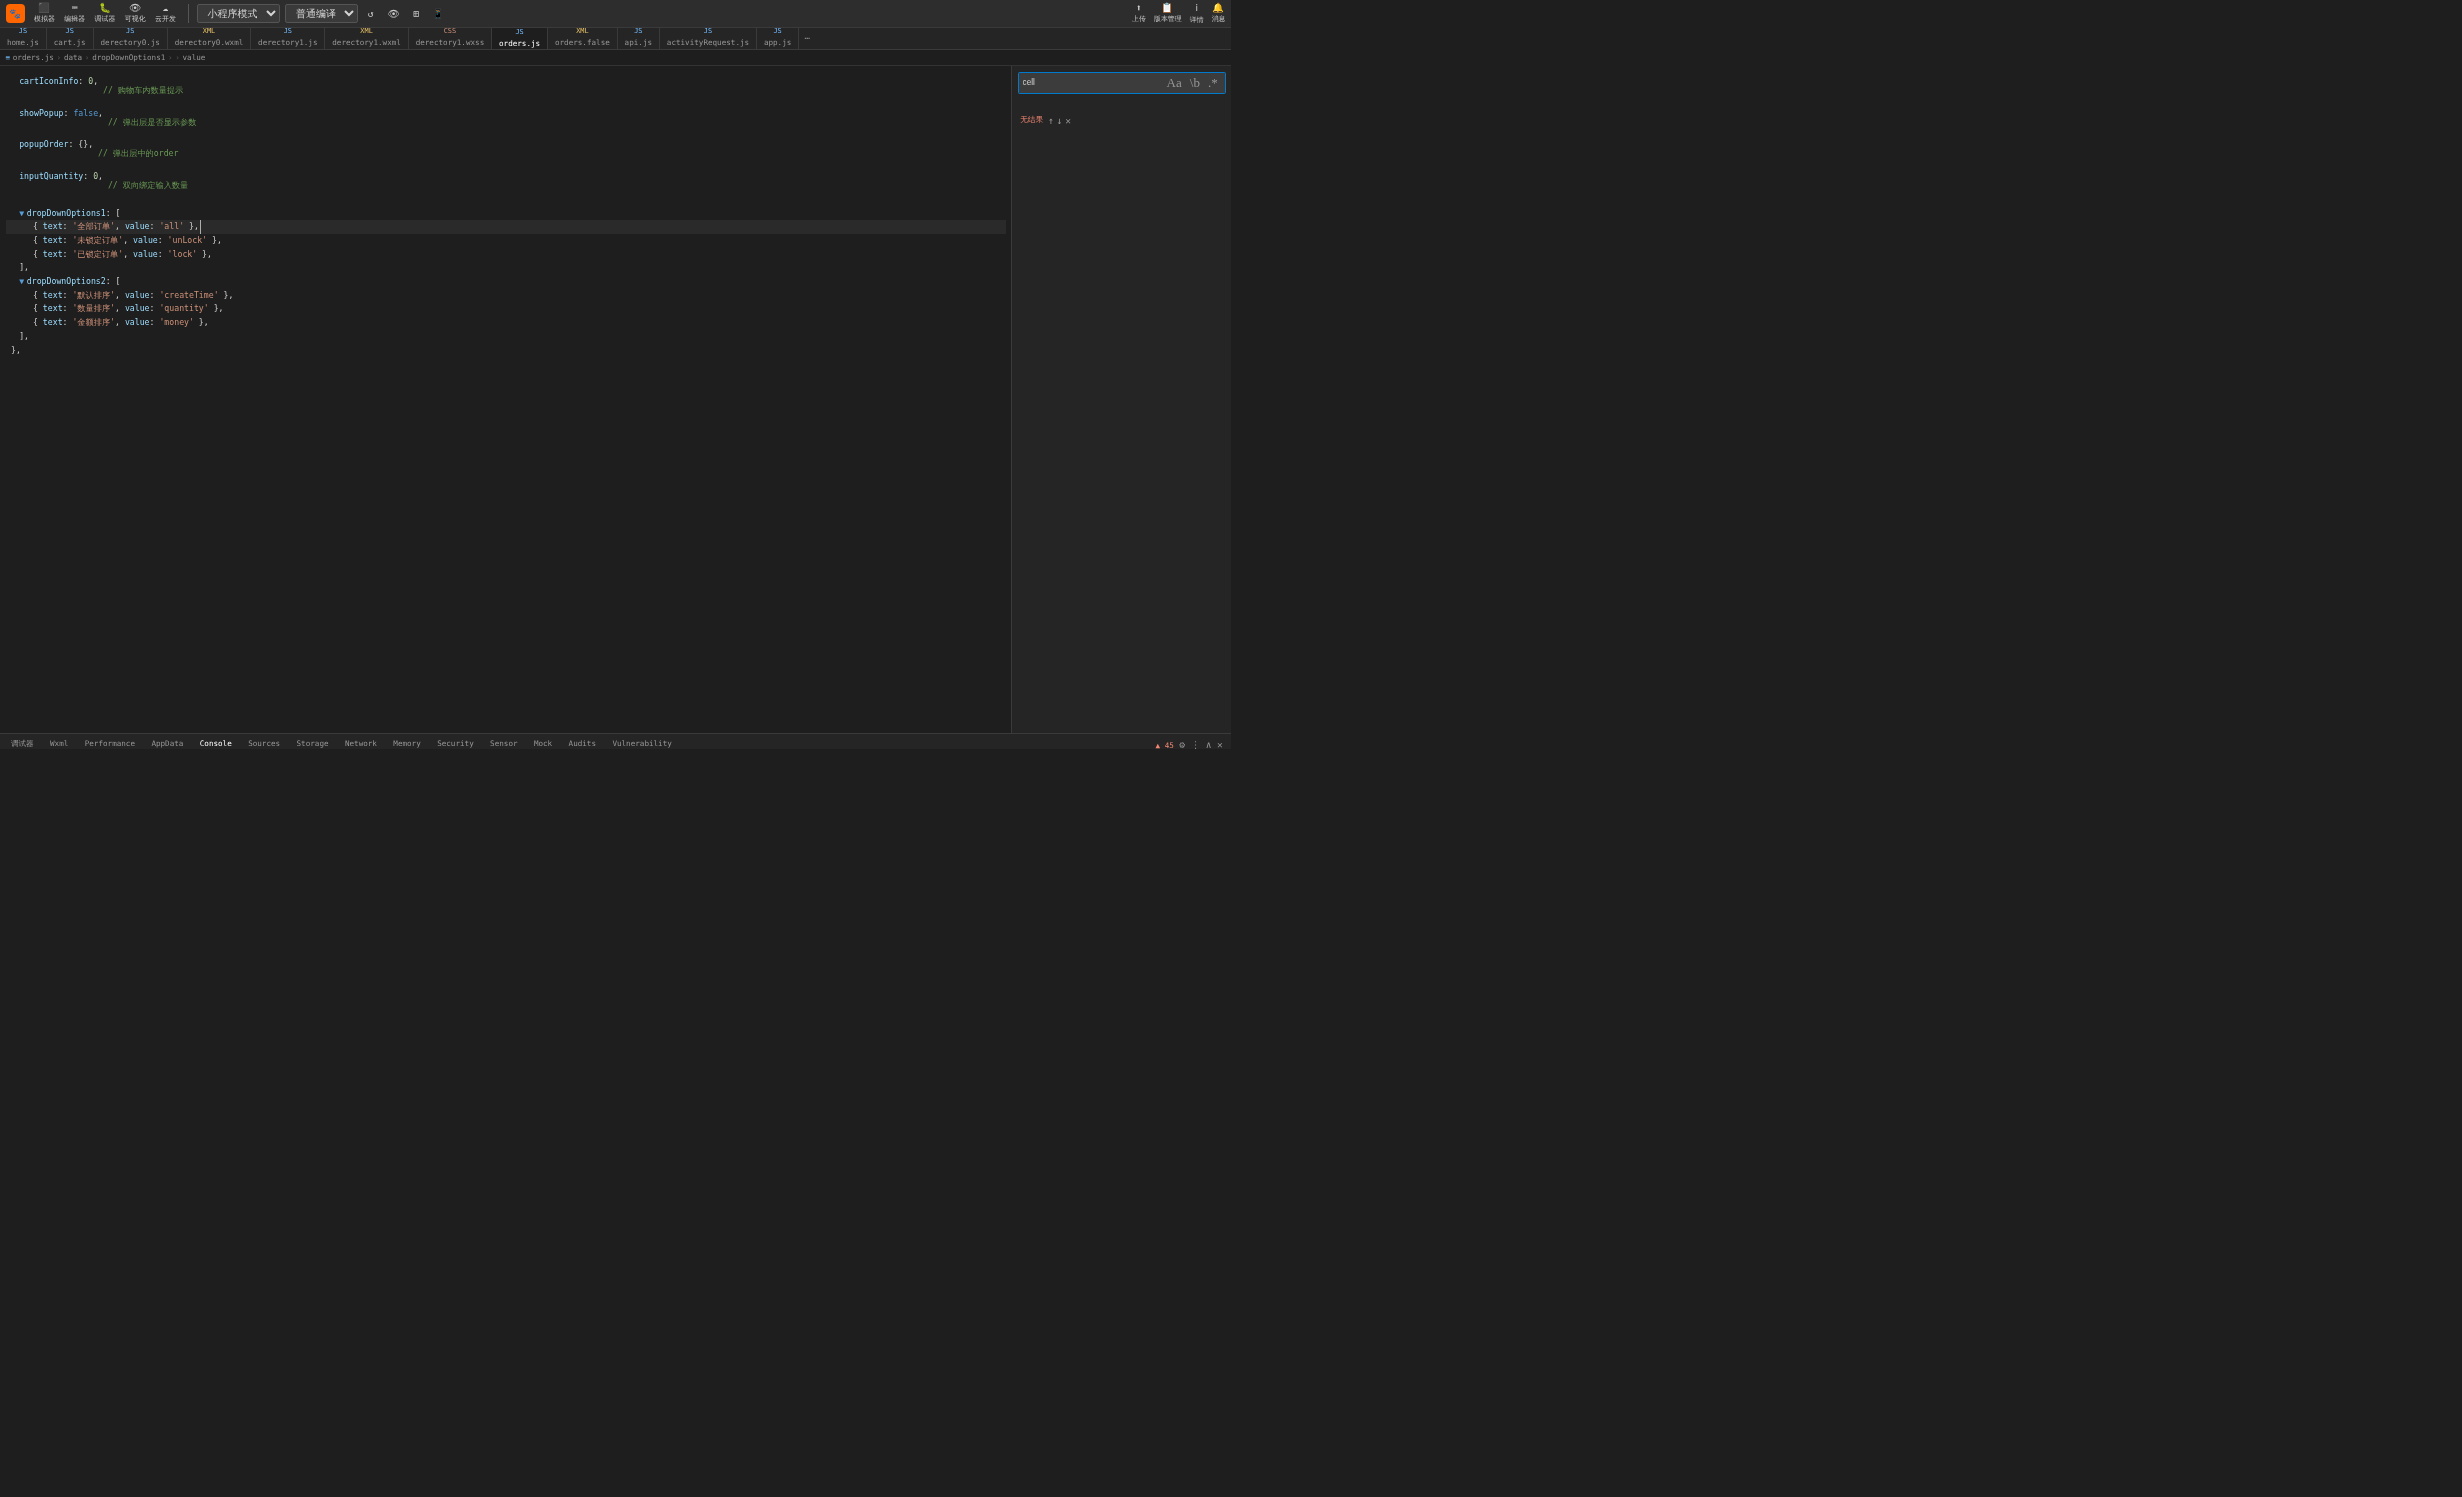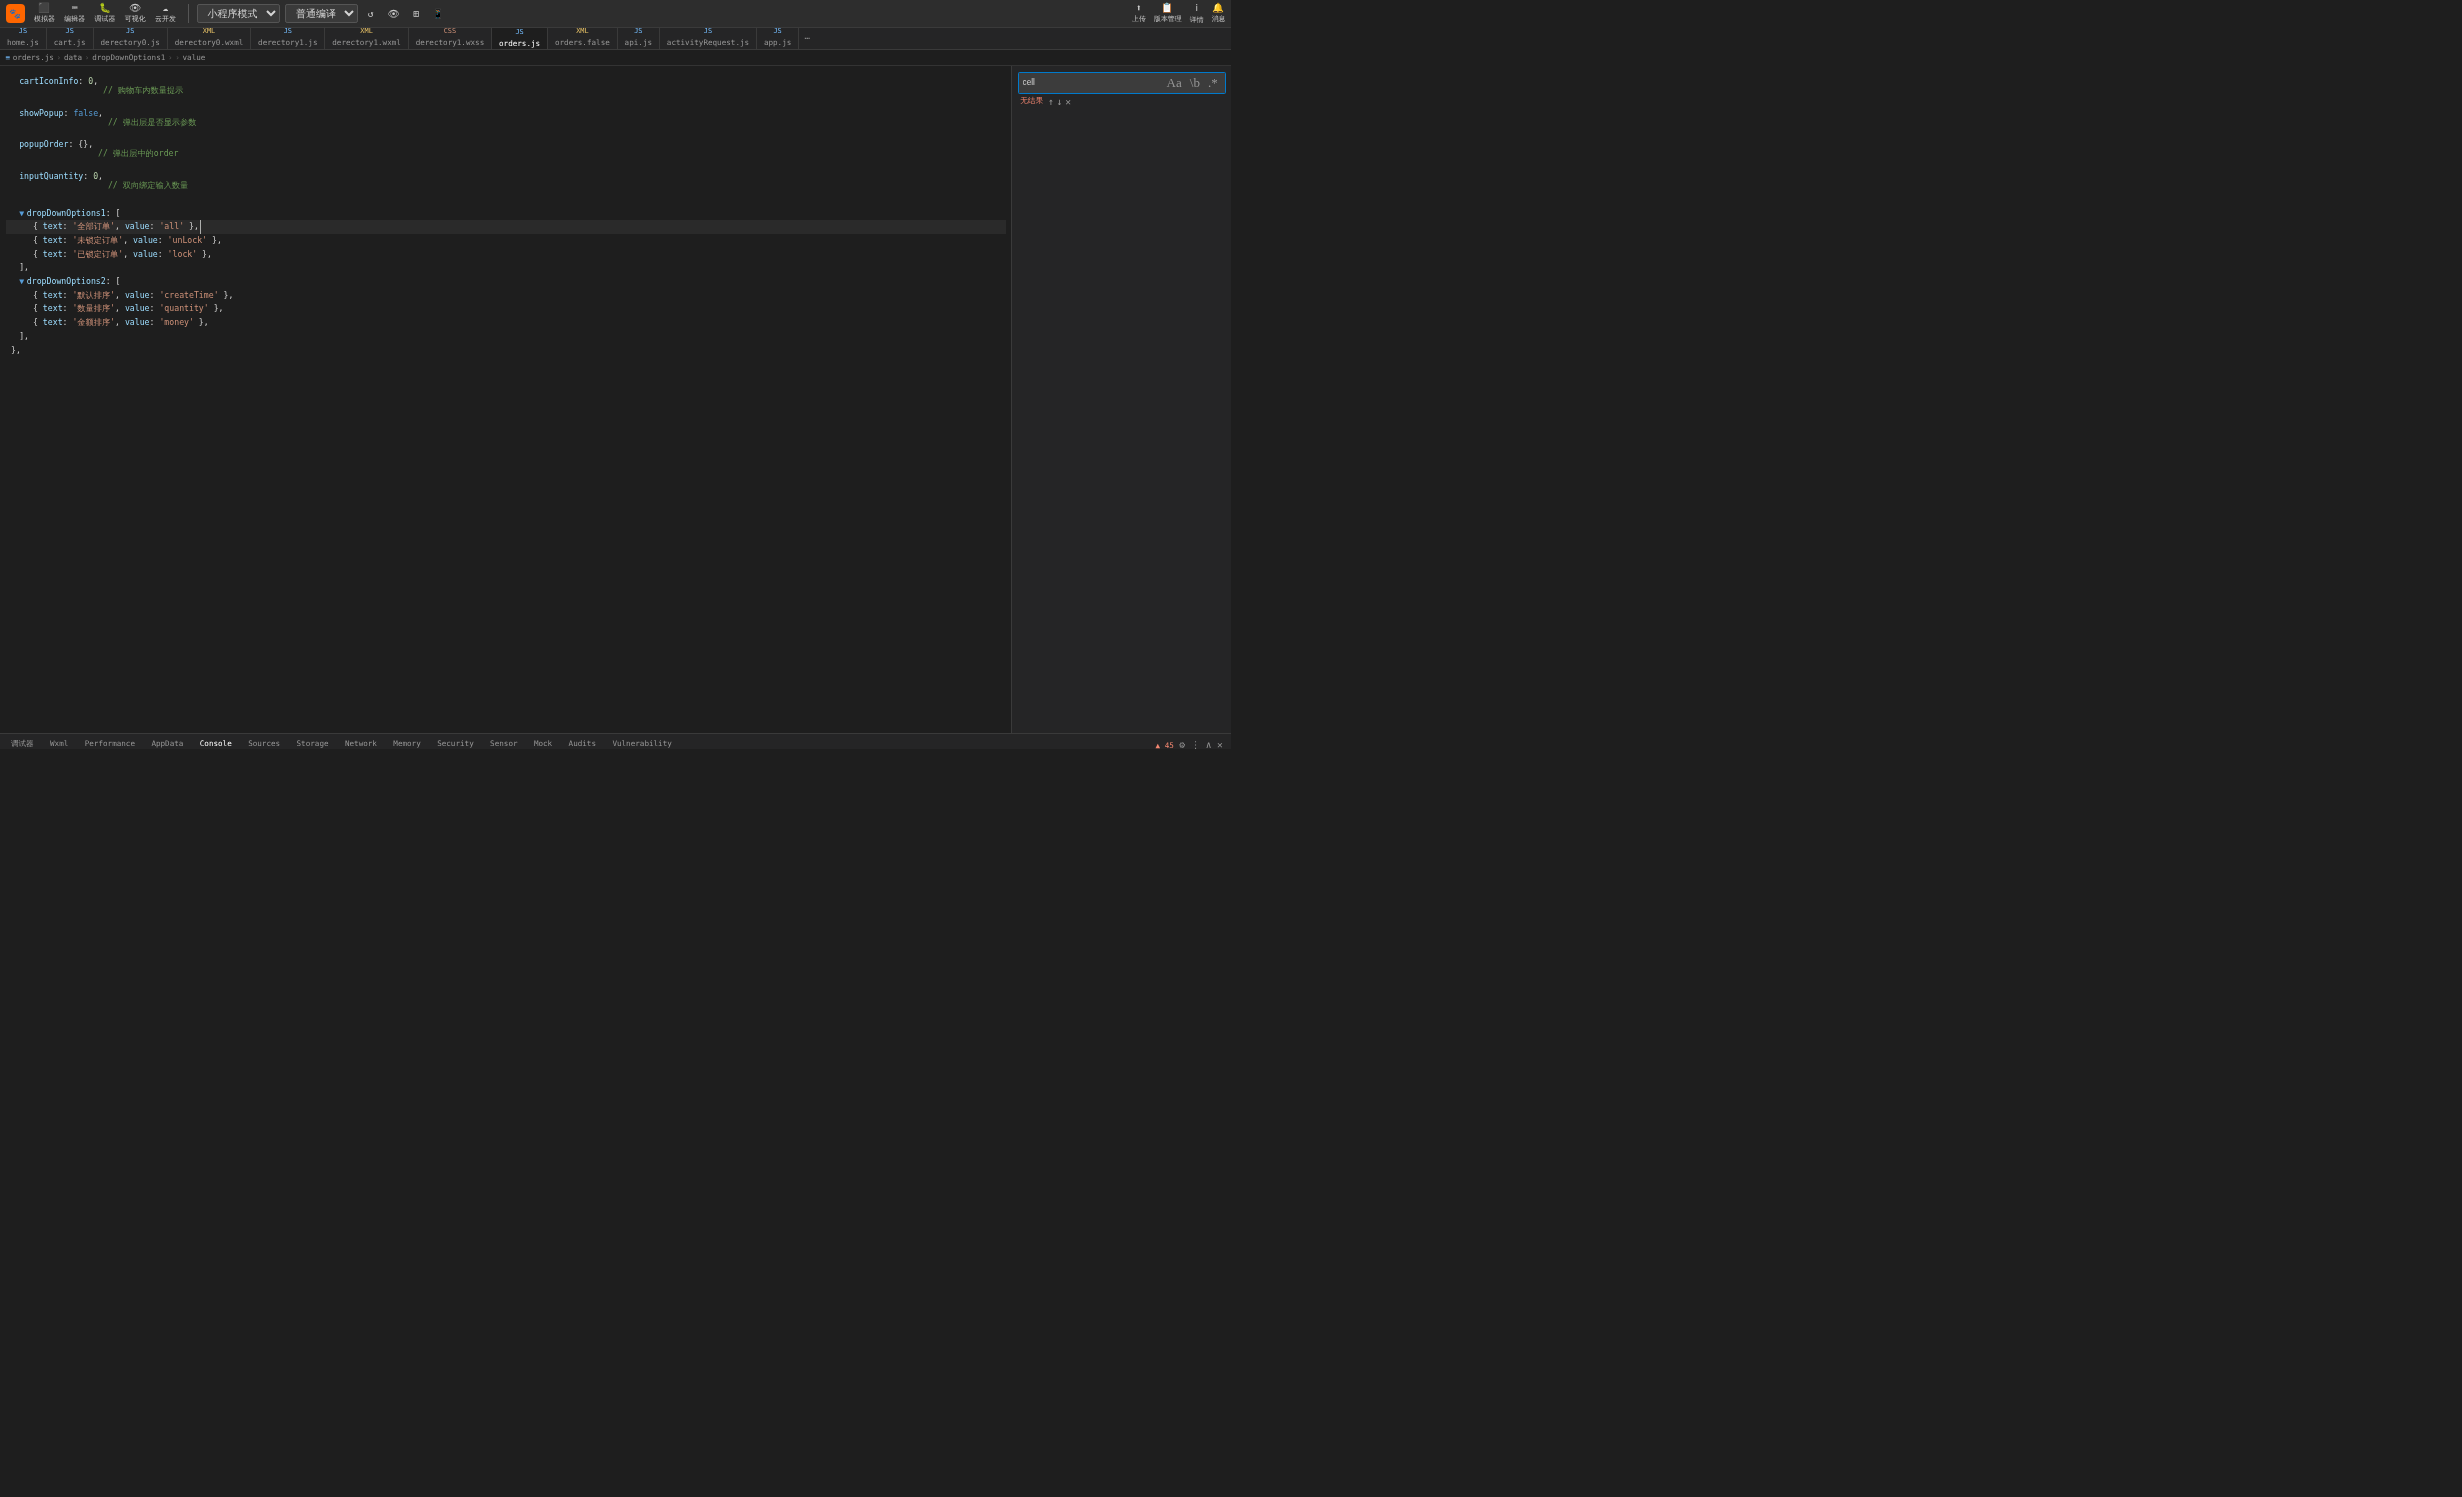--- a/index.html
+++ b/index.html
@@ -174,21 +174,21 @@
     .punc { color: #d4d4d4; }
 
     
     .search-panel {
       width: 220px;
       background: #252526;
       border-left: 0.7px solid #3a3a3a;
       padding: 5.5px;
       display: flex;
       flex-direction: column;
-      gap: 0;
+      gap: 19px;
     }
     .search-input-row {
       display: flex;
       align-items: center;
       background: #3c3c3c;
       border: 0.7px solid #007acc;
       border-radius: 1.4px;
       padding: 1.4px 4.1px;
       gap: 2.7px;
     }

